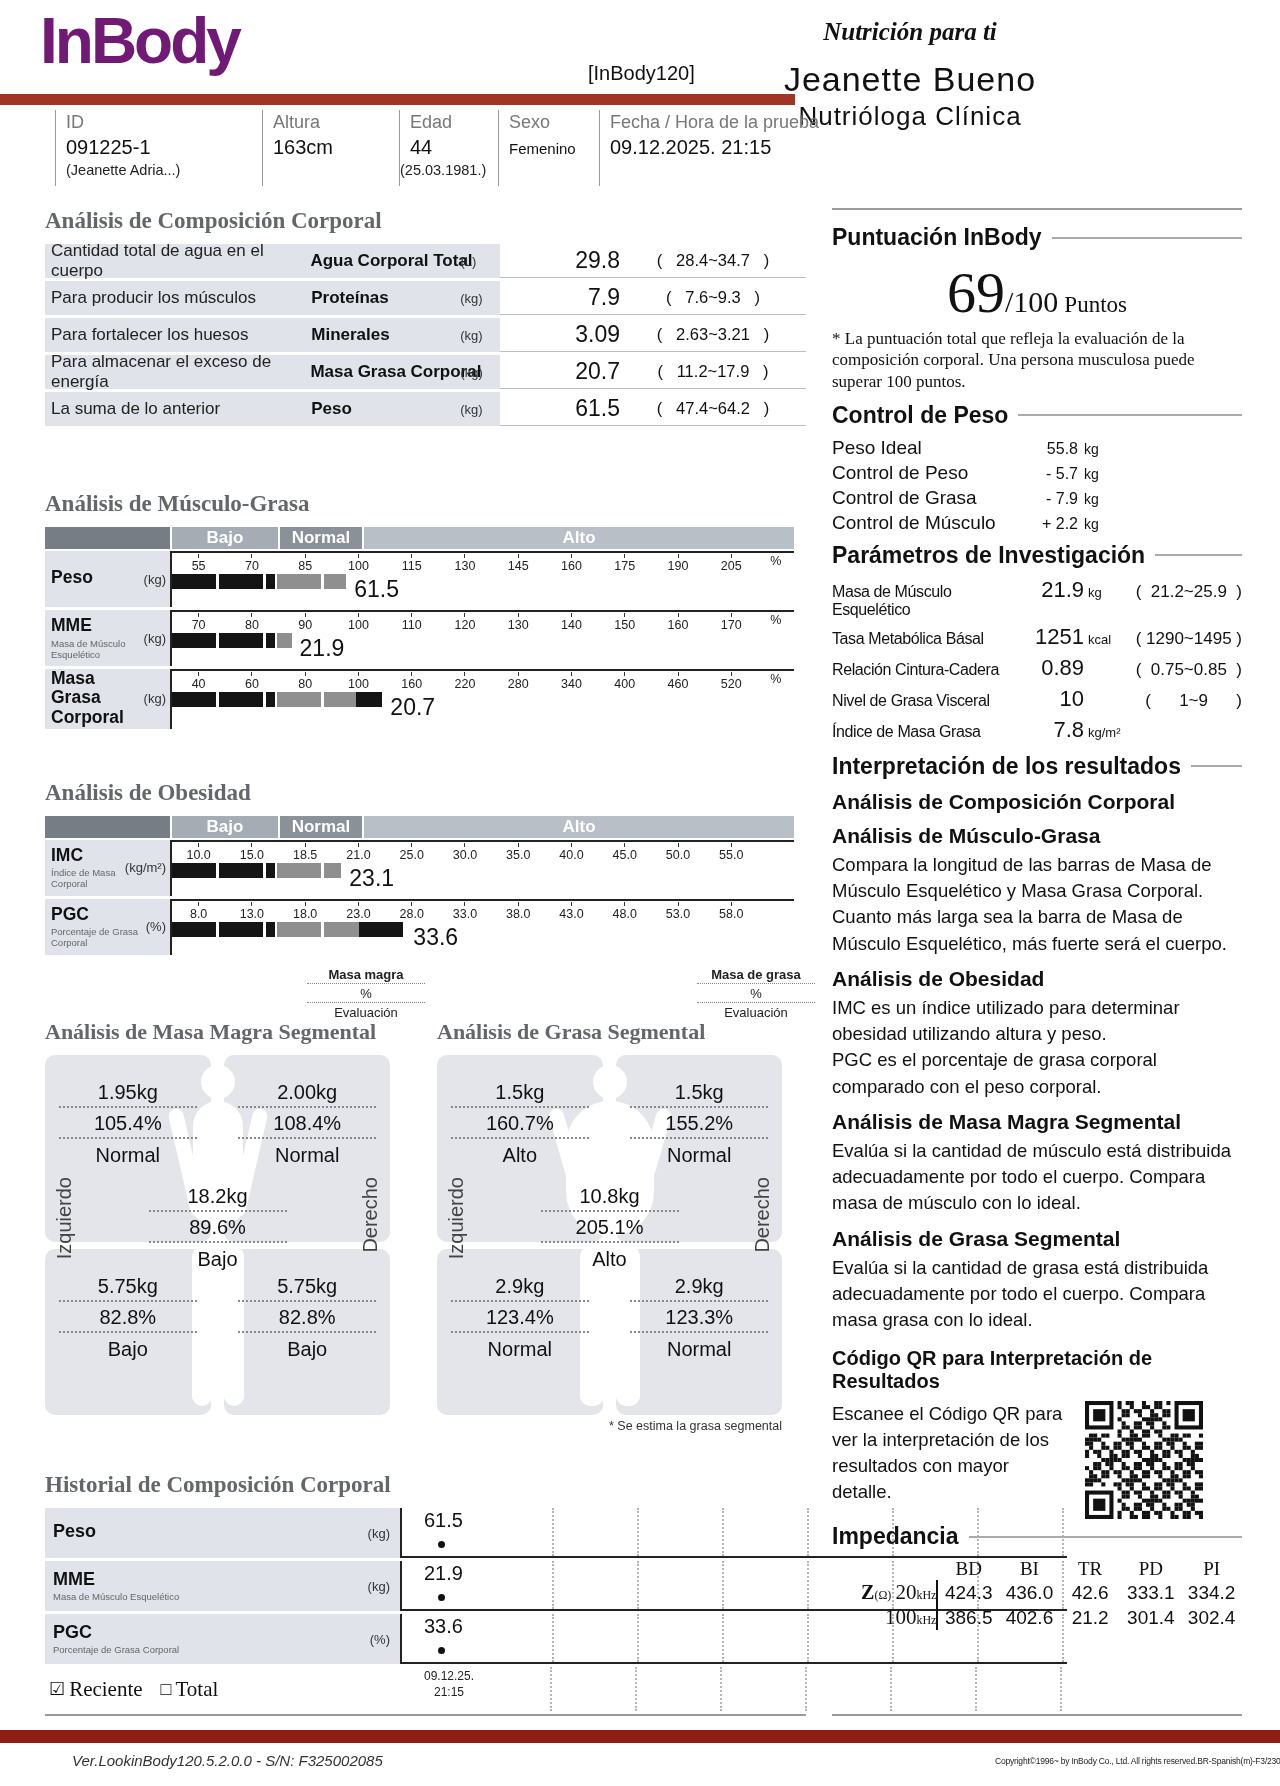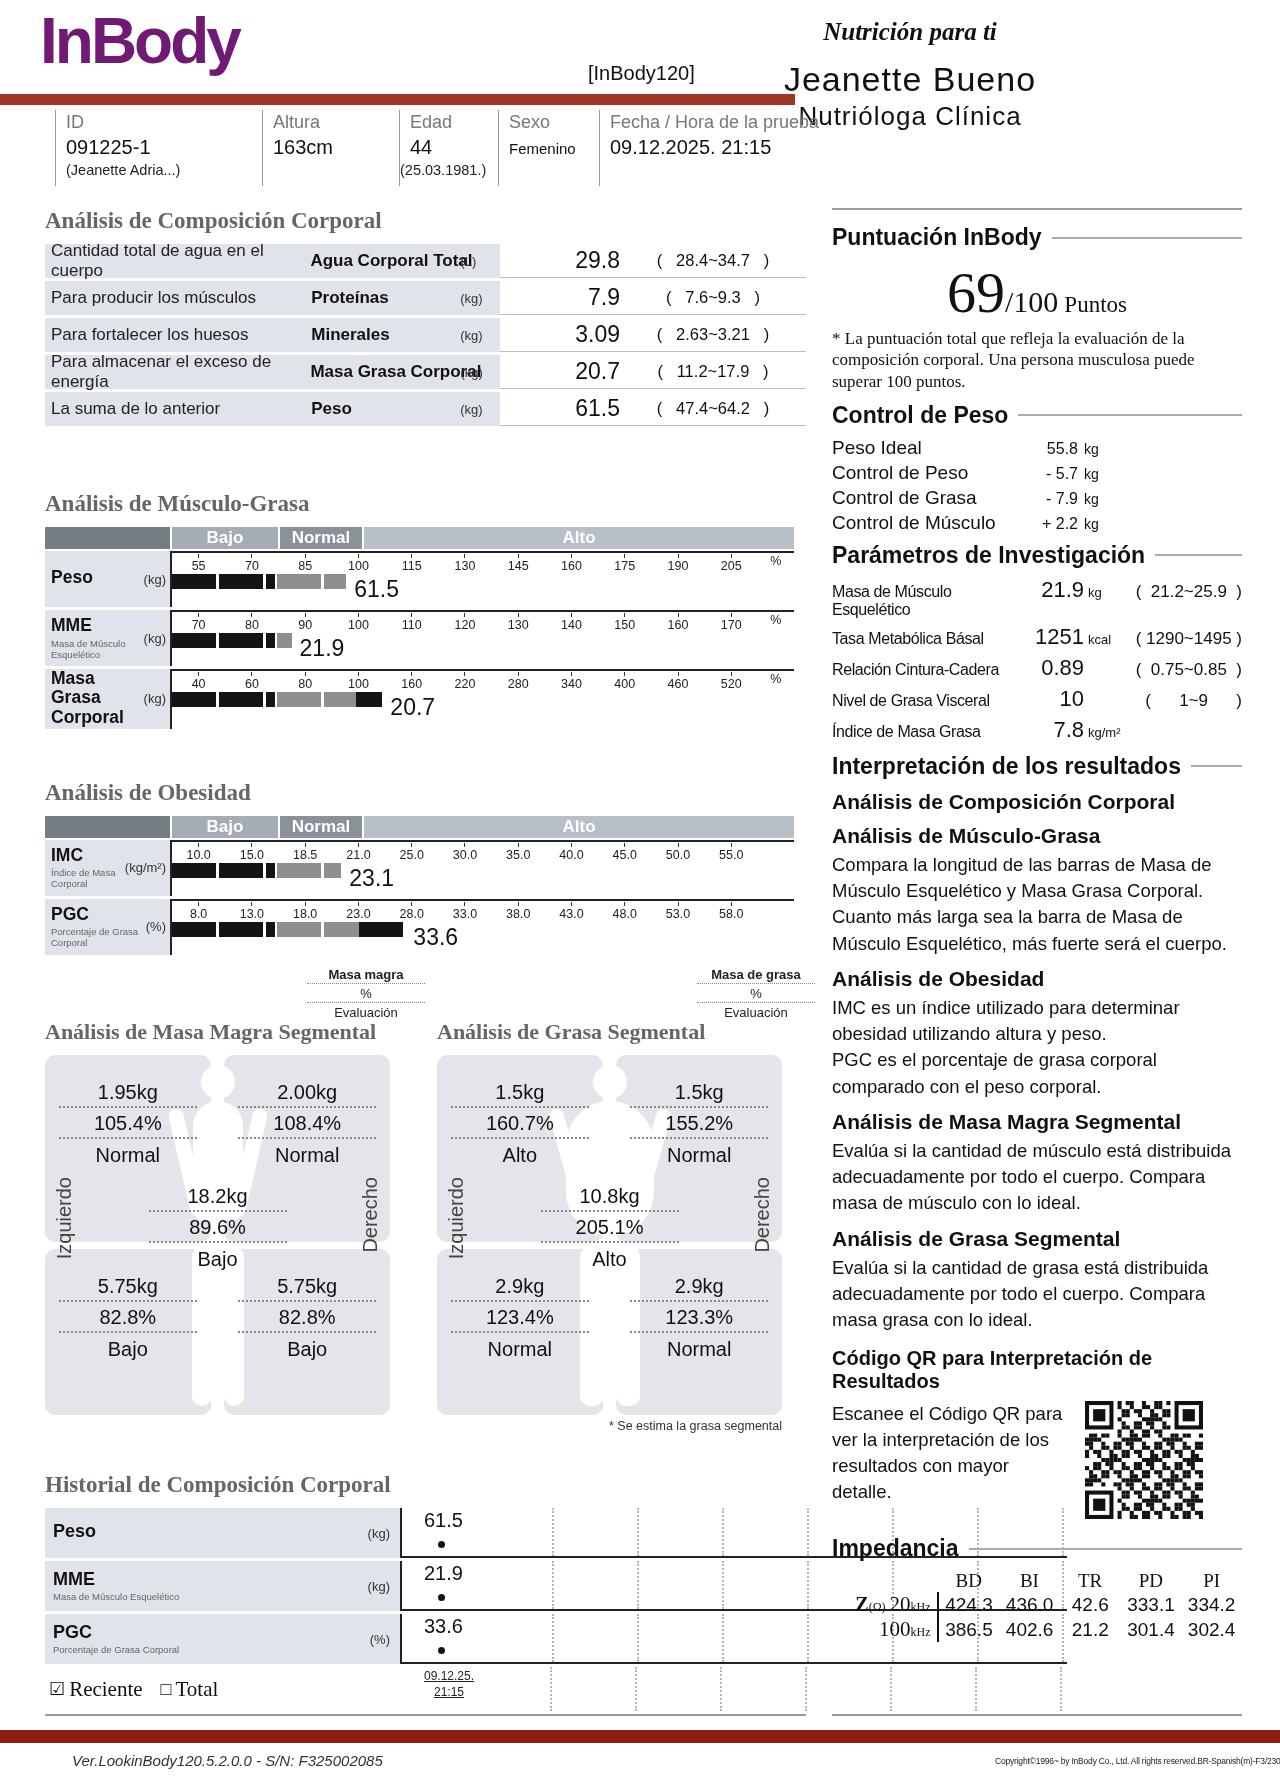--- a/index.html
+++ b/index.html
@@ -110,21 +110,21 @@
   .hgraph{flex:1;position:relative;border-left:2px solid #222;border-bottom:2px solid #222;}
   .hgraph.nb{border:0;}
   .hval{position:absolute;left:22px;top:1px;font-size:20px;}
   .hdot{position:absolute;left:36px;bottom:8px;width:7px;height:7px;border-radius:50%;background:#111;}
   .gridline{position:absolute;top:0;bottom:0;width:0;border-left:2px dotted #B5B5B5;}
   .hlegendrow{display:flex;height:44px;}
   .hleg-left{width:355px;display:flex;align-items:center;font-family:"Liberation Serif",serif;font-size:21px;gap:4px;padding-left:4px;box-sizing:border-box;}
   .hleg-left .chk{font-size:18px;}
   .hleg-left .lbl2{margin-left:14px;}
   .hdate{position:absolute;left:16px;top:2px;width:66px;text-align:center;font-size:12px;line-height:1.3;color:#222;}
-  .hdate span{display:block;text-decoration:underline;}
+  .hdate span{display:block;}
 
   
   .rtop{border-top:2px solid #9a9a9a;margin-bottom:14px;}
   h2.rsec{display:flex;align-items:center;font-size:23px;font-weight:700;margin:0 0 8px 0;}
   h2.rsec .rule{flex:1;height:2px;background:#aaa;margin-left:10px;}
   h2.rsec.small{font-size:20px;}
   .score-line{text-align:center;font-family:"Liberation Serif",serif;margin:2px 0 2px 0;}
   .score-big{font-size:58px;}
   .score-den{font-size:30px;}
   .score-pts{font-size:23px;margin-left:6px;}
@@ -141,21 +141,21 @@
   .interp-h{font-size:21px;font-weight:700;margin:10px 0 4px 0;}
   .interp-p{font-size:18.5px;line-height:1.42;margin:0;white-space:pre-line;}
   .qr-flex{display:flex;margin-top:4px;}
   .qr-text{width:235px;font-size:18.5px;line-height:1.4;margin:0;}
   .qr-box{margin-left:18px;}
   .imp-table{margin-top:2px;}
   .imp-hrow{display:flex;font-family:"Liberation Serif",serif;font-size:19px;}
   .imp-hcell{width:64px;text-align:center;}
   .imp-spacer{width:112px;}
   .imp-row{display:flex;align-items:baseline;}
-  .imp-label{width:112px;text-align:right;padding-right:6px;box-sizing:border-box;border-right:2px solid #111;font-family:"Liberation Serif",serif;}
+  .imp-label{width:112px;text-align:right;padding-right:0;box-sizing:border-box;border-right:2px solid #111;font-family:"Liberation Serif",serif;}
   .imp-z{font-weight:700;font-size:20px;}
   .imp-om{font-size:12px;}
   .imp-freq{font-size:21px;}
   .imp-khz{font-size:12px;}
   .imp-val{width:64px;text-align:center;font-size:19px;}
 
   
   .endline-l{position:absolute;left:45px;top:1714px;width:761px;height:2px;background:#9a9a9a;}
   .endline-r{position:absolute;left:832px;top:1714px;width:410px;height:2px;background:#9a9a9a;}
   .footer-bar{position:absolute;left:0;top:1730px;width:1280px;height:13px;background:#8E1D12;}
@@ -1059,21 +1059,21 @@
             <rect x="15" y="28" width="1" height="1" fill="#111"></rect>
             <rect x="18" y="28" width="1" height="1" fill="#111"></rect>
             <rect x="21" y="28" width="1" height="1" fill="#111"></rect>
             <rect x="22" y="28" width="1" height="1" fill="#111"></rect>
             <rect x="24" y="28" width="1" height="1" fill="#111"></rect>
             <rect x="25" y="28" width="1" height="1" fill="#111"></rect>
             <rect x="28" y="28" width="1" height="1" fill="#111"></rect>
           </svg></div>
     </div>
 
-    <h2 class="rsec" style="margin-top:12px">
+    <h2 class="rsec" style="">
         <span>Impedancia</span>
         <span class="rule"></span>
       </h2>
     <div class="imp-table">
       <div class="imp-hrow">
         <span class="imp-spacer"></span>
         <span class="imp-hcell">BD</span>
         <span class="imp-hcell">BI</span>
         <span class="imp-hcell">TR</span>
         <span class="imp-hcell">PD</span>

